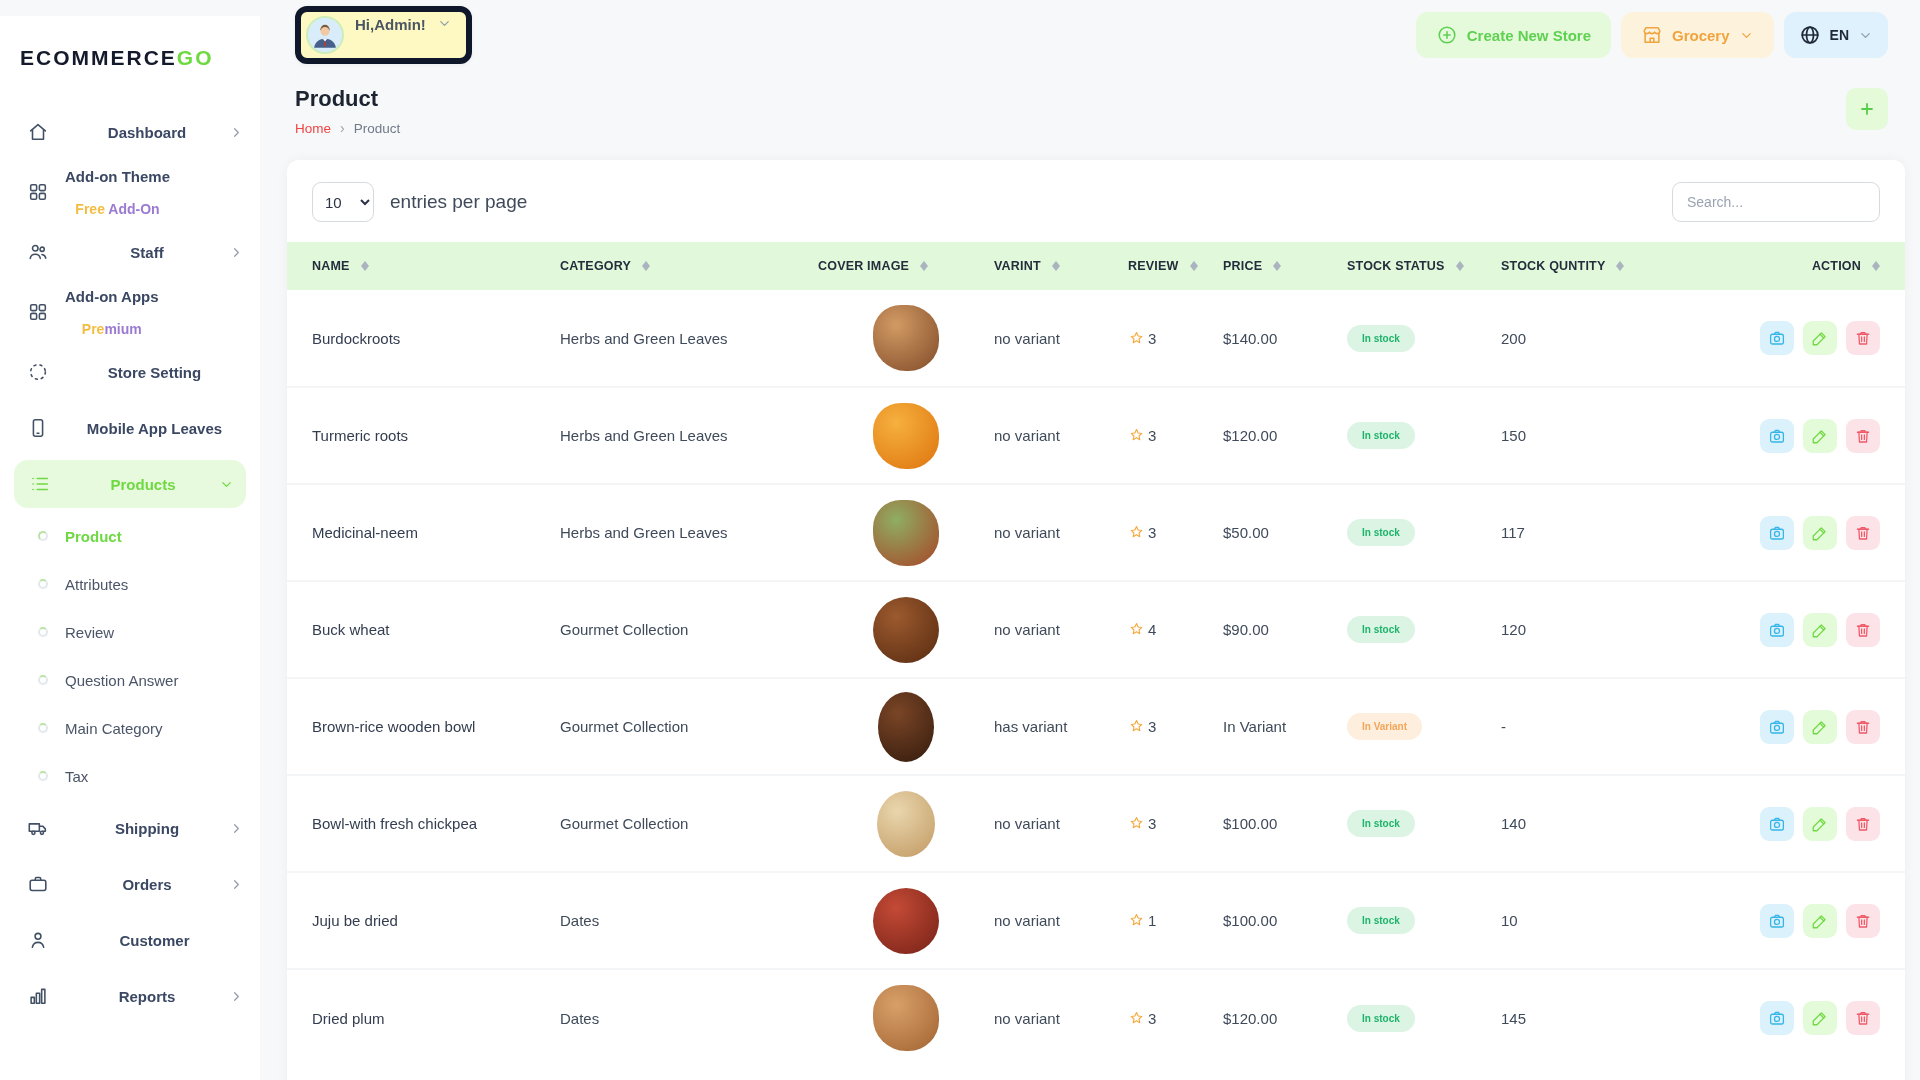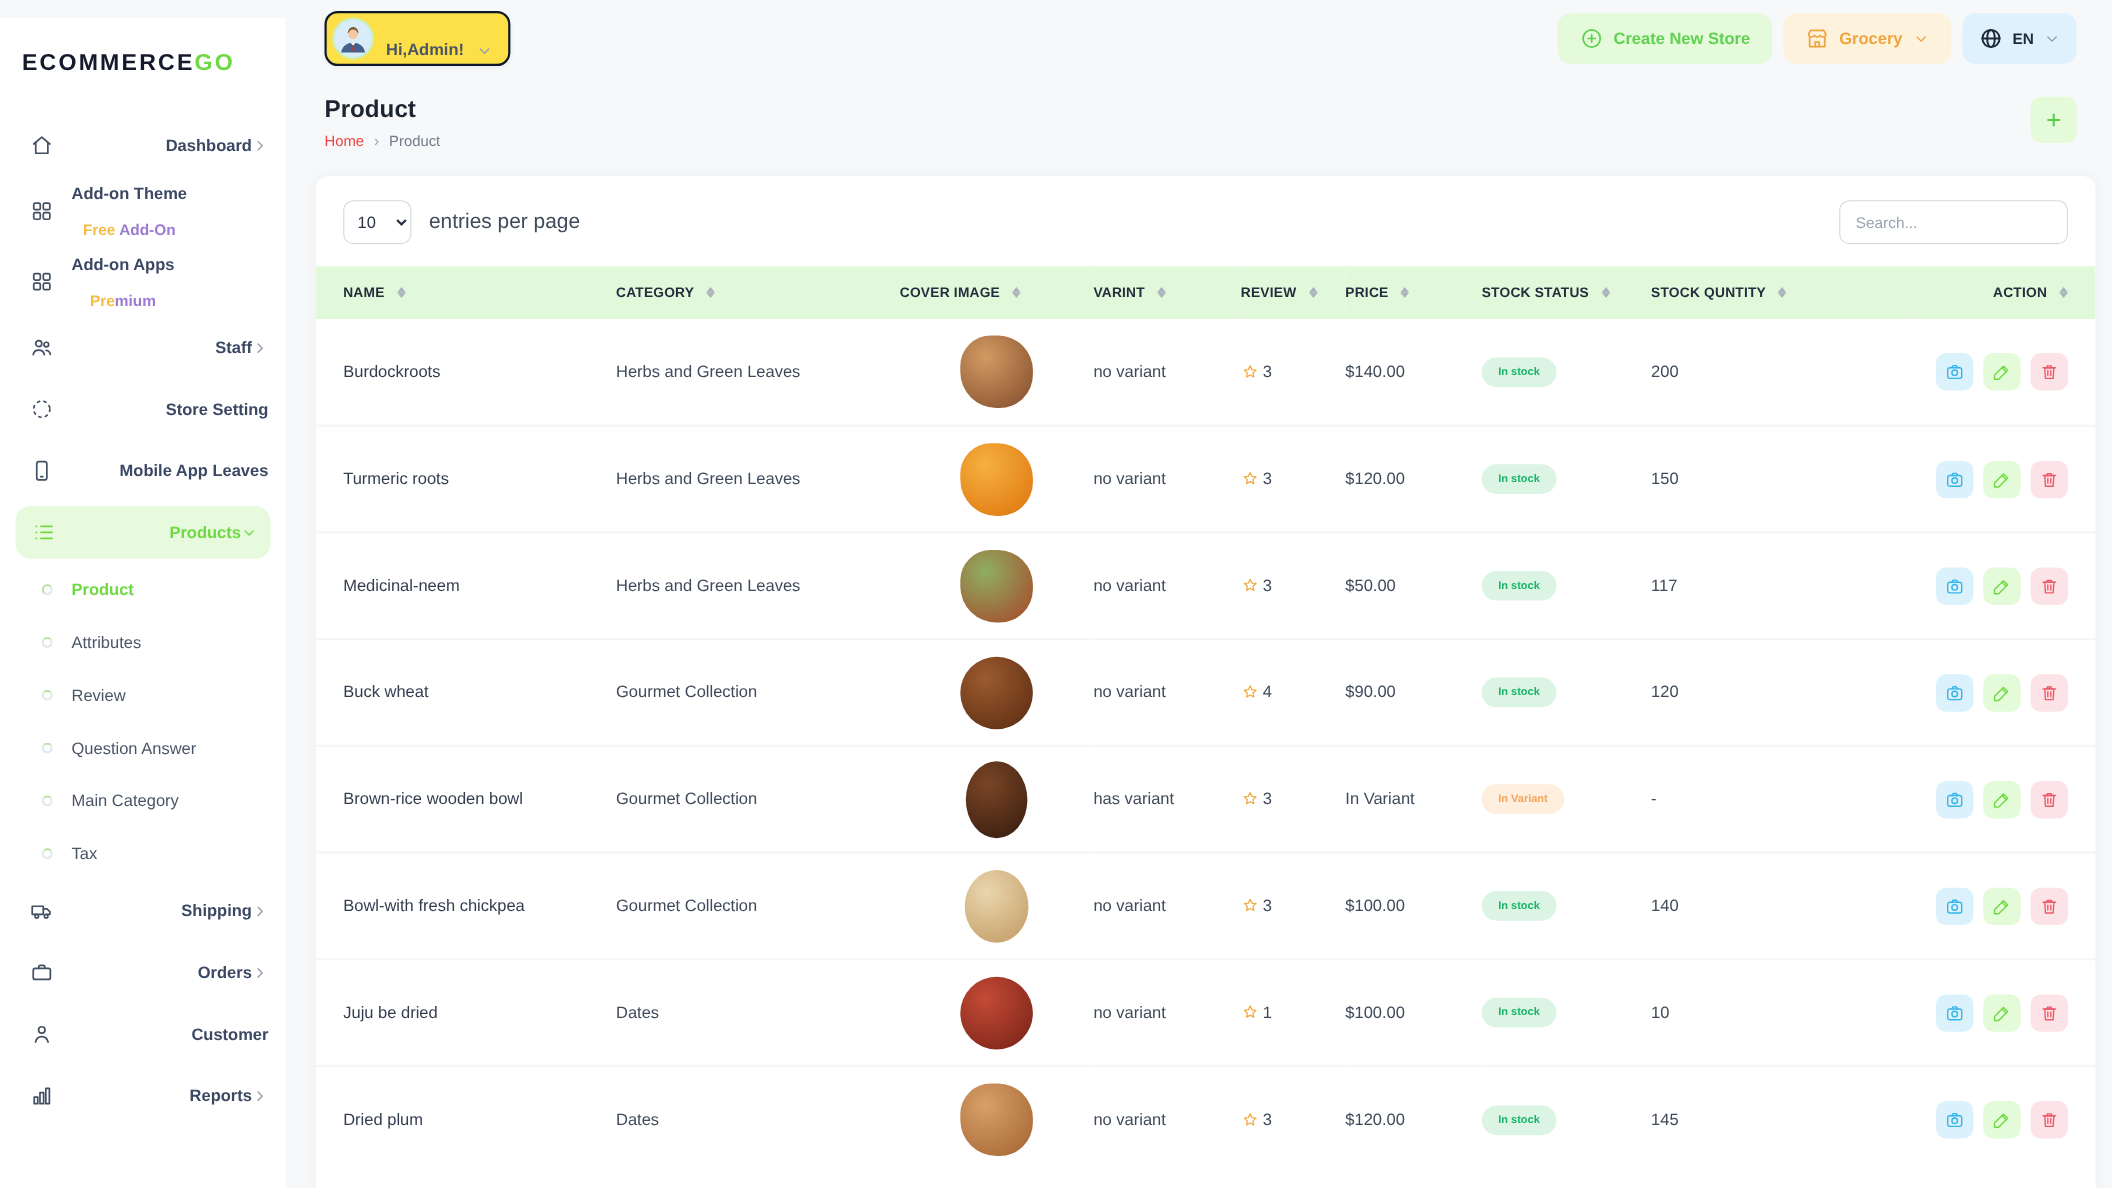--- a/index.html
+++ b/index.html
@@ -7,39 +7,39 @@
   body{background:#f7f8f9;font-family:"Liberation Sans","DejaVu Sans",sans-serif;color:#3c4a5e}
   
   .sidebar{position:fixed;left:0;top:16px;width:260px;height:1080px;background:#fff;z-index:5}
   .logo{padding:30px 0 0 20px;font-size:21px;font-weight:800;letter-spacing:2px;color:#14192b;white-space:nowrap}
   .logo .go{color:#6fd943}
   .nav{padding-top:34px}
   .nav-item{display:flex;align-items:center;height:56px;padding:0 16px 0 26px;cursor:pointer}
   .nav-item.two-line{height:64px}
   .nav-item .icn-box{width:24px;display:flex;justify-content:center;flex-shrink:0}
   .icn{width:22px;height:22px;stroke:#425064;fill:none;stroke-width:1.7;stroke-linecap:round;stroke-linejoin:round}
-  .nav-item .txt{margin-left:15px;flex:1;display:flex;flex-direction:column;align-items:flex-end}
+  .nav-item .txt{margin-left:15px;flex:1;display:flex;flex-direction:column;align-items:center}
   .nav-item.two-line .txt{align-items:center;flex:0 0 auto;margin-right:auto}
   .nav-label{font-size:15px;font-weight:600;color:#3b4863}
   .nav-badge{font-size:14px;font-weight:700;margin-top:16px}
   .badge-orange{color:#f5bc42}.badge-purple{color:#9b7ad1}
   .chev{width:15px;height:15px;stroke:#939dac;fill:none;stroke-width:2;stroke-linecap:round;stroke-linejoin:round;flex-shrink:0}
   .nav-item.active{background:#e8fade;border-radius:14px;margin:4px 14px;height:48px;padding:0 12px 0 14px}
   .nav-item.active .nav-label{color:#6fd943}
   .nav-item.active .icn{stroke:#6fd943}
   .nav-item.active .chev{stroke:#6fd943}
   .sub-item{display:flex;align-items:center;height:48px;padding-left:38px;cursor:pointer}
   .bullet{width:10px;height:10px;border-radius:50%;border:2px solid #e2e8ee;border-top-color:#b9e3a4;flex-shrink:0}
   .sub-item .nav-label{margin-left:17px;font-weight:400;color:#4a5568}
   .sub-item.active .nav-label{color:#6fd943;font-weight:700}
   .sub-item.active .bullet{border-color:#b9e3a4 #e2e8ee #e2e8ee #b9e3a4}
   
   .main{margin-left:260px;height:1080px}
   .topbar{display:flex;align-items:center;justify-content:space-between;padding:8px 32px 0 35px;height:62px}
-  .user-pill{display:flex;align-items:flex-end;gap:11px;background:#fde047;border:2px solid #0f172a;border-radius:12px;padding:4px 14px 4px 5px;box-shadow:0 1px 4px rgba(30,40,60,.05);cursor:pointer}
+  .user-pill{display:flex;align-items:flex-start;gap:11px;background:#fef9c3;border:6px solid #0f172a;border-radius:12px;padding:4px 14px 4px 5px;box-shadow:0 1px 4px rgba(30,40,60,.05);cursor:pointer}
   .avatar{width:38px;height:38px;border-radius:50%;background:#d9ecf9;border:2px solid #cdeeb9;overflow:hidden;display:flex;align-items:flex-end;justify-content:center}
   .greeting{font-size:15px;font-weight:600;color:#4b5563}
   .top-right{display:flex;gap:10px}
   .tbtn{display:flex;align-items:center;gap:9px;height:46px;border:none;border-radius:12px;padding:0 20px;font-size:15px;font-weight:600;cursor:pointer;font-family:inherit}
   .btn-create{background:#e5fadb;color:#5ed150}
   .btn-store{background:#fdf3dd;color:#f1a43e}
   .btn-lang{background:#def1fd;color:#1f2937;font-weight:700;font-size:14px;padding:0 15px}
   .page-head{display:flex;justify-content:space-between;align-items:flex-start;padding:24px 32px 0 35px}
   .page-title{font-size:22px;font-weight:600;color:#1b2430}
   .breadcrumb{display:flex;align-items:center;gap:9px;margin-top:8px;font-size:13.5px}
@@ -112,50 +112,50 @@
             <rect x="4" y="13.5" width="6.5" height="6.5" rx="1.5"></rect>
             <rect x="13.5" y="13.5" width="6.5" height="6.5" rx="1.5"></rect>
           </svg>
         </span>
       <span class="txt">
         <span class="nav-label">Add-on Theme</span>
         <span class="nav-badge"><span class="badge-orange">Free</span><span class="badge-purple"> Add-On</span></span>
       </span>
     </div>
 
+    <div class="nav-item">
+      <span class="icn-box">
+          <svg class="icn" viewBox="0 0 24 24">
+            <circle cx="9" cy="8" r="3"></circle>
+            <path d="M3.5 19c.5-3 2.5-4.5 5.5-4.5s5 1.5 5.5 4.5"></path>
+            <circle cx="16.5" cy="9" r="2.3"></circle>
+            <path d="M16.3 14.7c2.5.3 3.8 1.7 4.2 4.1"></path>
+          </svg>
+        </span>
+      <span class="txt">
+          <span class="nav-label">Staff</span>
+        </span>
+      <svg class="chev" viewBox="0 0 24 24">
+          <path d="M9 6l6 6-6 6"></path>
+        </svg>
+    </div>
+
     <div class="nav-item two-line">
       <span class="icn-box">
           <svg class="icn" viewBox="0 0 24 24">
             <rect x="4" y="4" width="6.5" height="6.5" rx="1.5"></rect>
             <rect x="13.5" y="4" width="6.5" height="6.5" rx="1.5"></rect>
             <rect x="4" y="13.5" width="6.5" height="6.5" rx="1.5"></rect>
             <rect x="13.5" y="13.5" width="6.5" height="6.5" rx="1.5"></rect>
           </svg>
         </span>
       <span class="txt">
         <span class="nav-label">Add-on Apps</span>
         <span class="nav-badge"><span class="badge-orange">Pre</span><span class="badge-purple">mium</span></span>
       </span>
-    </div>
-
-    <div class="nav-item">
-      <span class="icn-box">
-          <svg class="icn" viewBox="0 0 24 24">
-            <circle cx="9" cy="8" r="3"></circle>
-            <path d="M3.5 19c.5-3 2.5-4.5 5.5-4.5s5 1.5 5.5 4.5"></path>
-            <circle cx="16.5" cy="9" r="2.3"></circle>
-            <path d="M16.3 14.7c2.5.3 3.8 1.7 4.2 4.1"></path>
-          </svg>
-        </span>
-      <span class="txt">
-          <span class="nav-label">Staff</span>
-        </span>
-      <svg class="chev" viewBox="0 0 24 24">
-          <path d="M9 6l6 6-6 6"></path>
-        </svg>
     </div>
 
     <div class="nav-item">
       <span class="icn-box">
           <svg class="icn" viewBox="0 0 24 24">
             <circle cx="12" cy="12" r="8" stroke-dasharray="2.2 4.4"></circle>
           </svg>
         </span>
       <span class="txt">
           <span class="nav-label">Store Setting</span>

